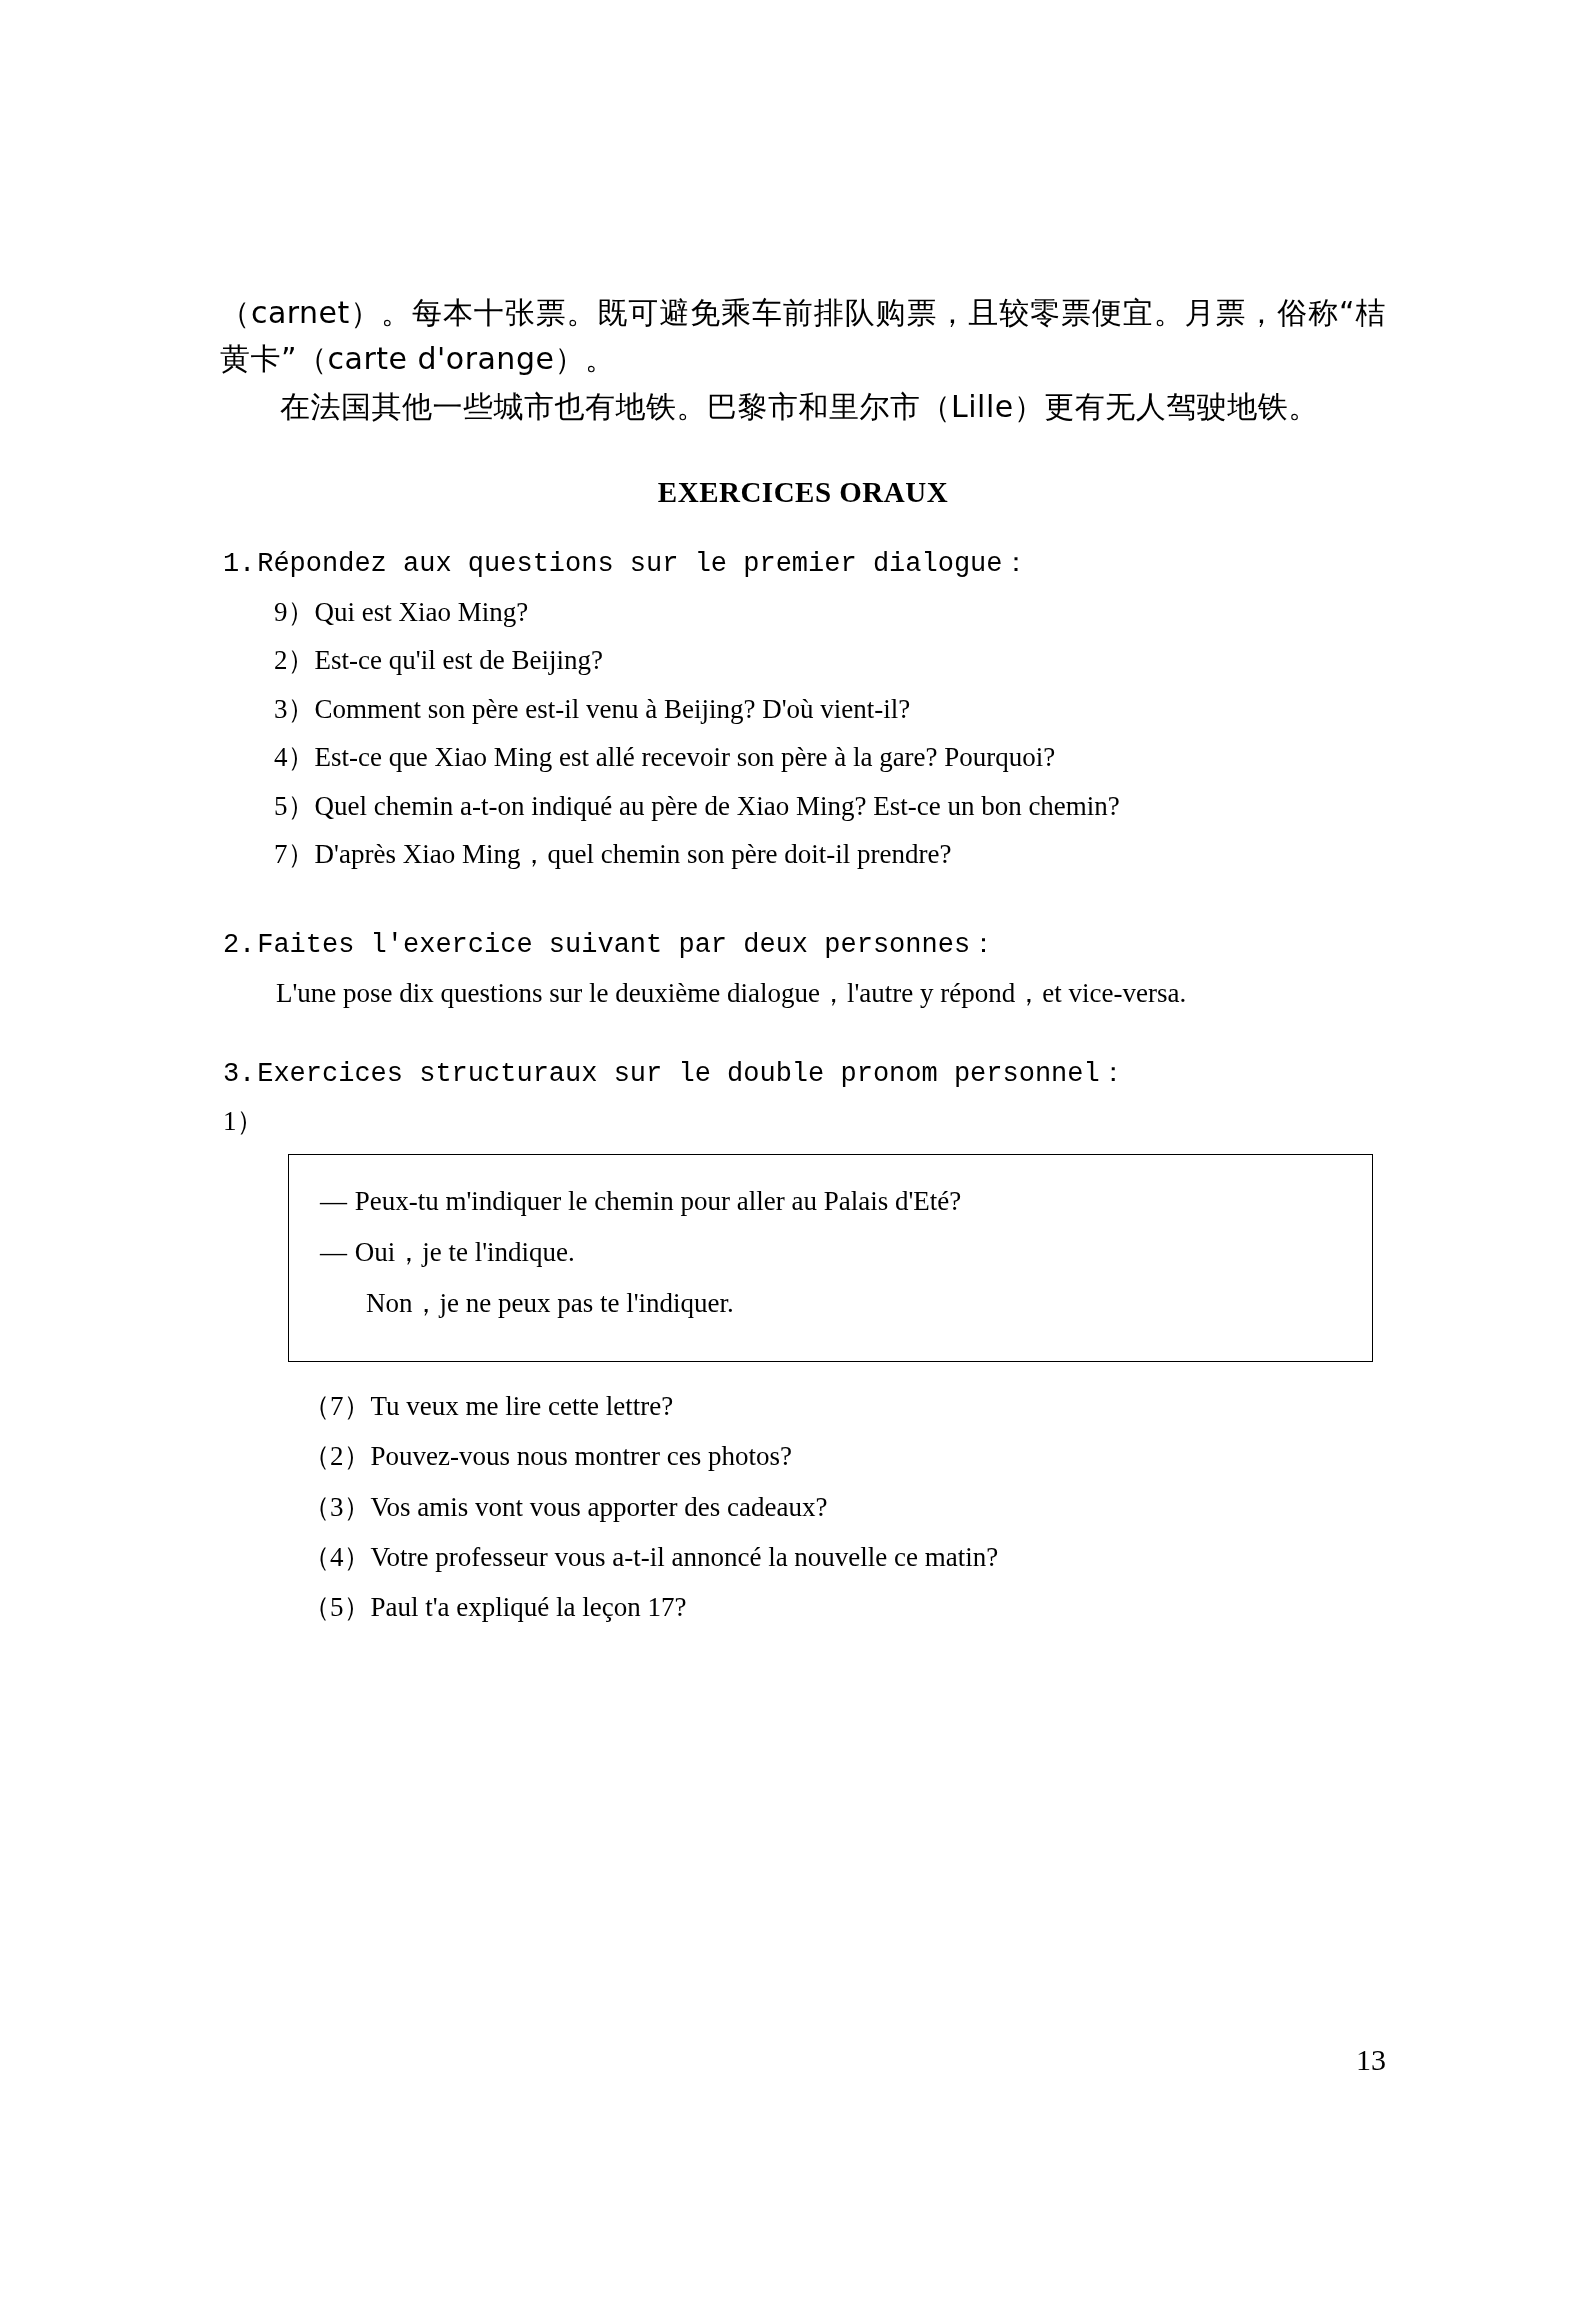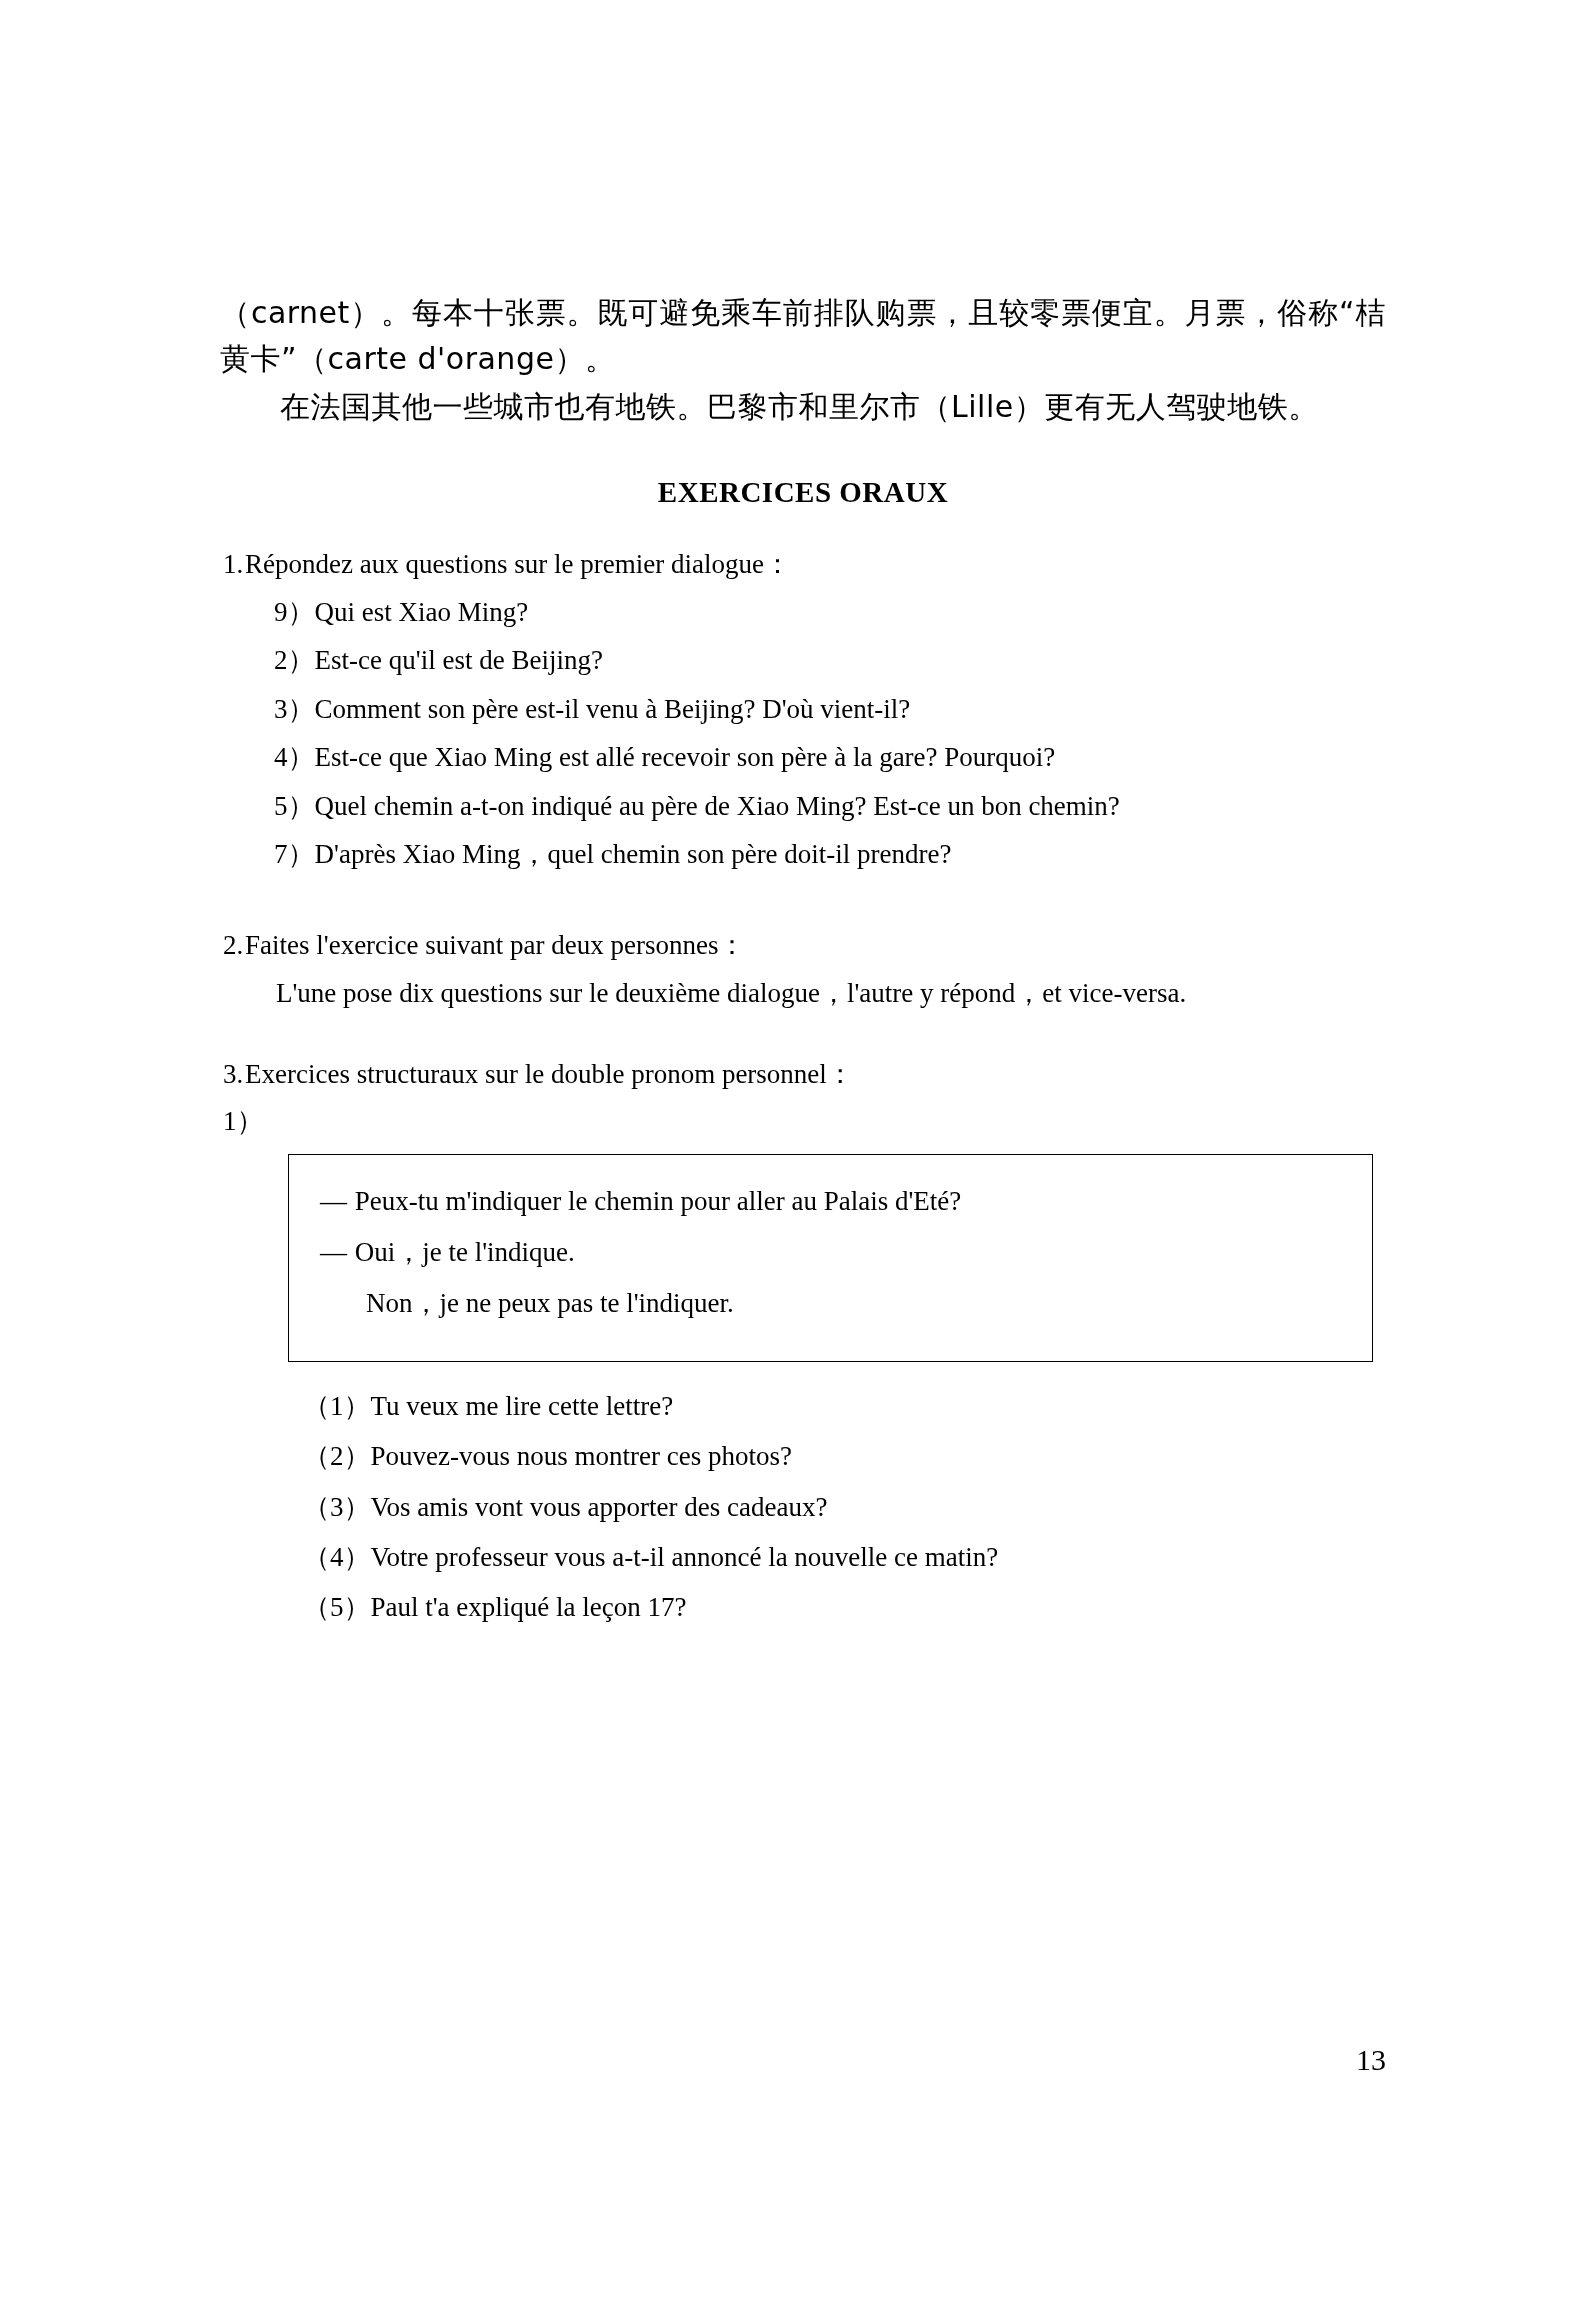--- a/index.html
+++ b/index.html
@@ -51,20 +51,21 @@
   
   .ex {
     margin: 0 0 0 0;
   }
   .ex-head {
     font-size: 27px;
     line-height: 1.45;
     margin: 0 0 8.7px 0;
     padding-left: 2.9px;
     text-indent: 0;
+    font-family: Liberation Mono, monospace;
   }
   .ex-head .num {
     margin-right: 1.9px;
   }
   .q-list {
     margin: 0;
     padding: 0;
     list-style: none;
   }
   .q-item {
@@ -178,21 +179,21 @@
       <p class="model-line">
         <span class="dash">—</span><span>Peux-tu m'indiquer le chemin pour aller au Palais d'Eté?</span>
       </p>
       <p class="model-line">
         <span class="dash">—</span><span>Oui，je te l'indique.</span>
       </p>
       <p class="model-line noindent">Non，je ne peux pas te l'indiquer.</p>
     </div>
 
     <ul class="drill-list">
-      <li class="drill-item">（1）Tu veux me lire cette lettre?</li>
+      <li class="drill-item">（7）Tu veux me lire cette lettre?</li>
       <li class="drill-item">（2）Pouvez-vous nous montrer ces photos?</li>
       <li class="drill-item">（3）Vos amis vont vous apporter des cadeaux?</li>
       <li class="drill-item">（4）Votre professeur vous a-t-il annoncé la nouvelle ce matin?</li>
       <li class="drill-item">（5）Paul t'a expliqué la leçon 17?</li>
     </ul>
   </div>
 
   <div class="page-number">13</div>
 </div>
 

